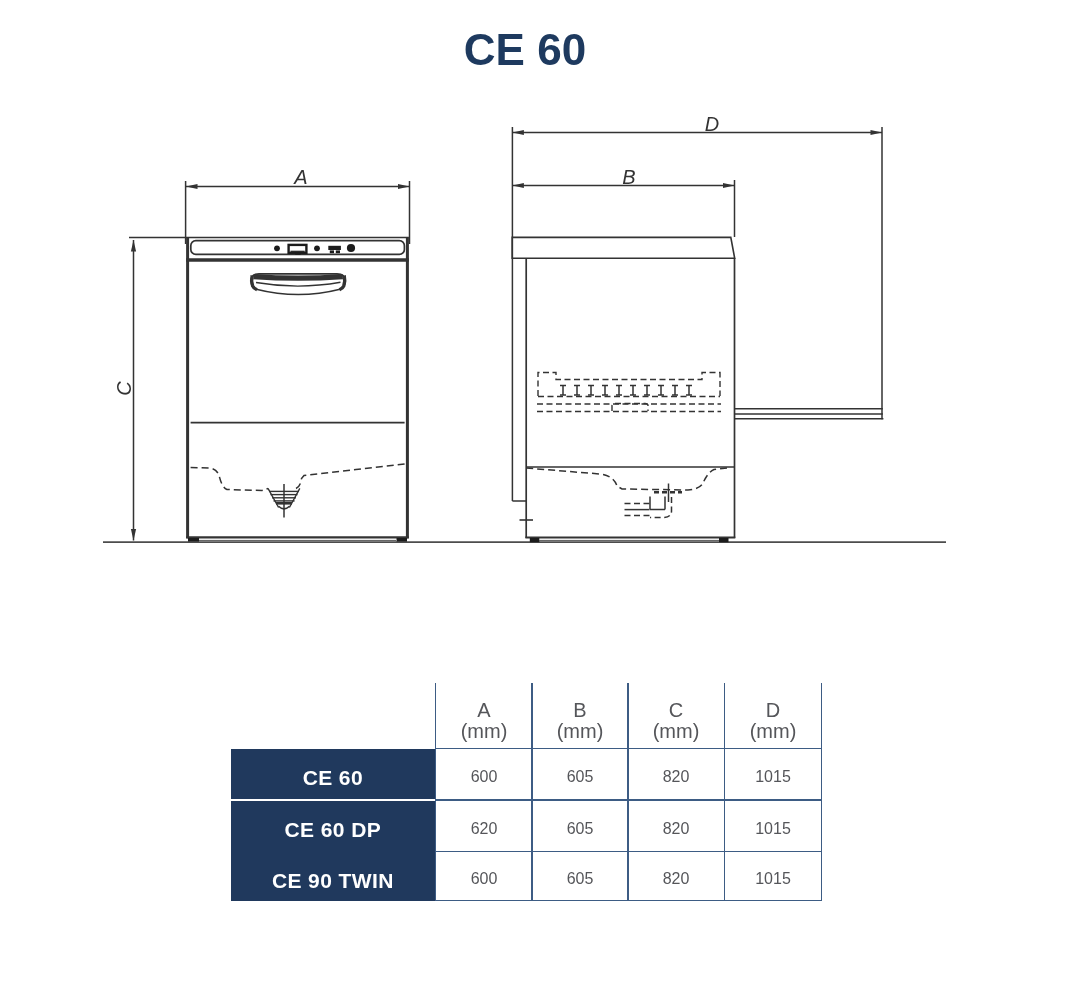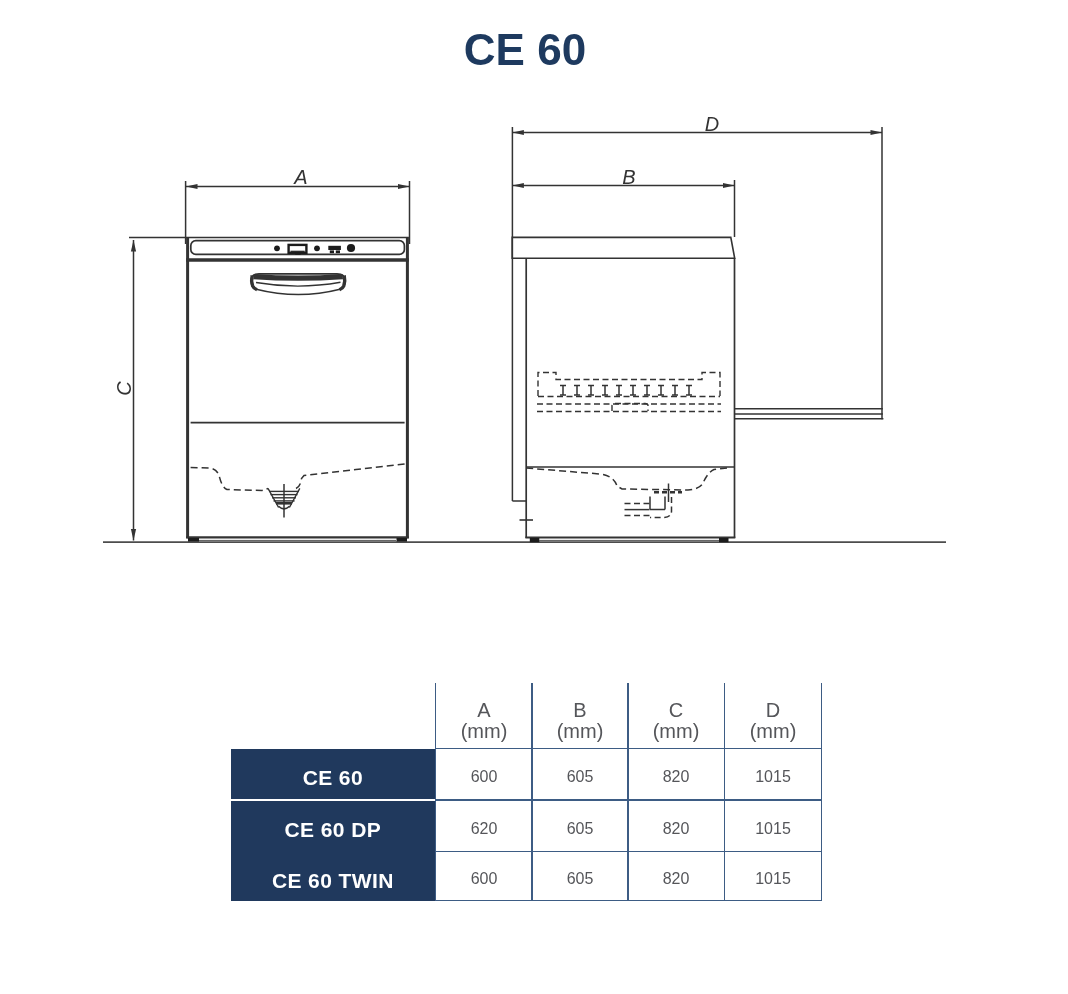--- a/index.html
+++ b/index.html
@@ -198,21 +198,21 @@
 <div class="hdr" style="left:532.1px;top:700px;">B<br>(mm)</div>
 
 <div class="hdr" style="left:628.3px;top:700px;">C<br>(mm)</div>
 
 <div class="hdr" style="left:724.9px;top:700px;">D<br>(mm)</div>
 
 <div class="navycell" style="top:749.1px;height:49.9px;line-height:58.5px;">CE 60</div>
 
 <div class="navycell" style="top:800.7px;height:64px;line-height:58.4px;">CE 60 DP</div>
 
-<div class="navycell" style="top:852.2px;height:49.1px;line-height:57.7px;">CE 60 TWIN</div>
+<div class="navycell" style="top:852.2px;height:49.1px;line-height:57.7px;">CE 90 TWIN</div>
 
 <div class="val" style="left:435.9px;top:766px;">600</div>
 <div class="val" style="left:532.1px;top:766px;">605</div>
 <div class="val" style="left:628.3px;top:766px;">820</div>
 <div class="val" style="left:724.9px;top:766px;">1015</div>
 
 <div class="val" style="left:435.9px;top:817.6px;">620</div>
 <div class="val" style="left:532.1px;top:817.6px;">605</div>
 <div class="val" style="left:628.3px;top:817.6px;">820</div>
 <div class="val" style="left:724.9px;top:817.6px;">1015</div>

